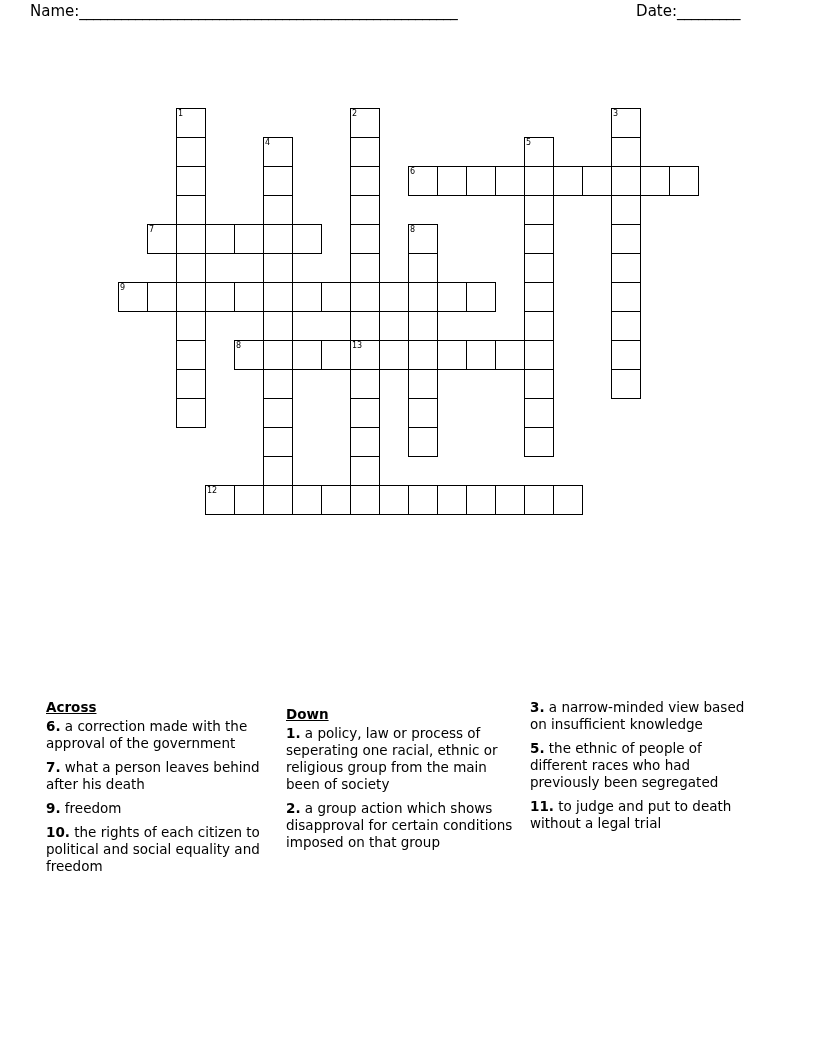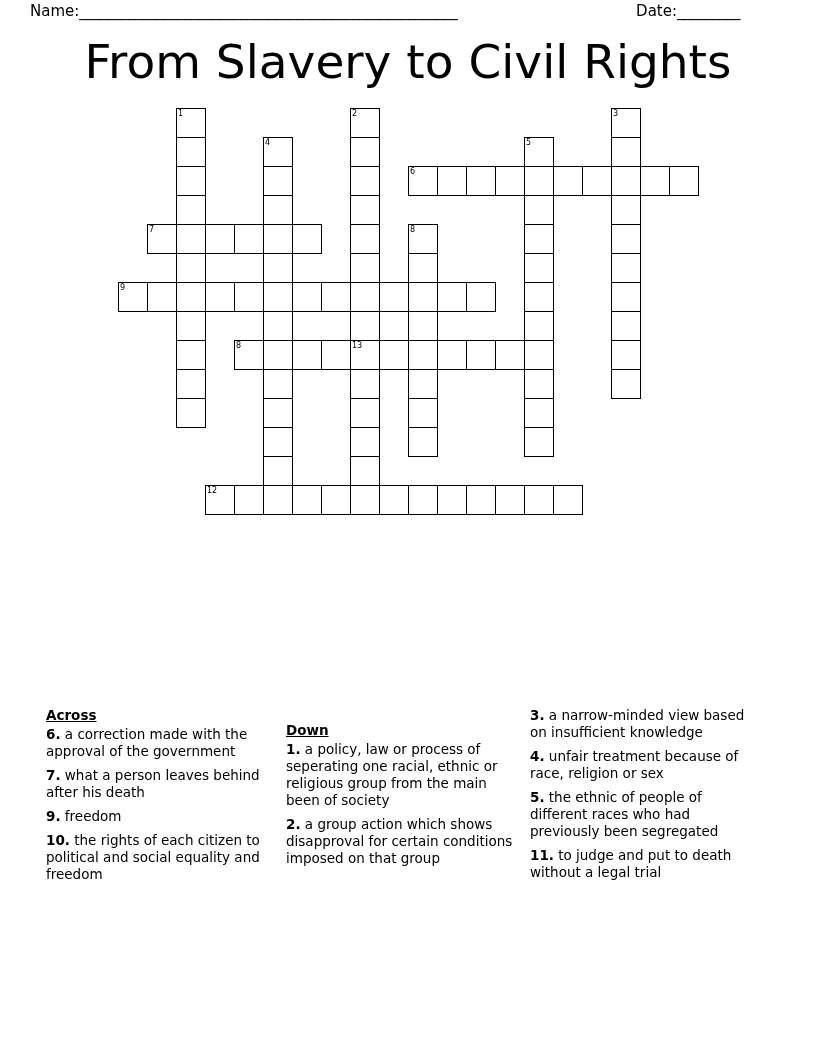--- a/index.html
+++ b/index.html
@@ -95,57 +95,56 @@
   
   #clues {
     position: absolute;
     left: 40px;
     top: 695px;
     width: 740px;
     height: 260px;
   }
   .clue-col {
     position: absolute;
-    top: 12px;
+    top: 4px;
     font-size: 13.5px;
     line-height: 17px;
   }
   .clue-col.c1 { left: 6px;   width: 232px; }
   .clue-col.c2 { left: 246px; width: 234px; }
   .clue-col.c3 { left: 490px; width: 230px; }
 
   .section-head {
     font-weight: bold;
     text-decoration: underline;
     margin: 0 0 2px 0;
     font-size: 13.5px;
   }
   .clue {
     margin: 0 0 7px 0;
   }
   .clue b { font-weight: bold; }
-  .spacer-head { margin-top: 15px; }
+  .spacer-head { margin-top: 7px; }
 </style>
 </head>
 <body>
 
 <div class="page">
 
   <div class="header-row">
     <div class="name-block">
       <span class="field-label">Name:</span>
       <span class="field-line">______________________________________________________</span>
     </div>
     <div class="date-block">
       <span class="field-label">Date:</span>
       <span class="field-line">_________</span>
     </div>
   </div>
 
-  <div class="title">From Slavery to Civil Rights</div>
 
   <div id="grid">
       <div class="cell" style="left: 176px; top: 8px; width: 30px; height: 30px;">
         <span class="num">1</span>
       </div>
       <div class="cell" style="left: 350px; top: 8px; width: 30px; height: 30px;">
         <span class="num">2</span>
       </div>
       <div class="cell" style="left: 611px; top: 8px; width: 30px; height: 30px;">
         <span class="num">3</span>
@@ -286,20 +285,19 @@
     <div class="clue-col c2">
       <div class="section-head spacer-head">Down</div>
       <div id="col2b">
           <p class="clue"><b>1.</b><span> a policy, law or process of seperating one racial, ethnic or religious group from the main been of society</span></p>
           <p class="clue"><b>2.</b><span> a group action which shows disapproval for certain conditions imposed on that group</span></p>
         </div>
     </div>
     <div class="clue-col c3">
       <div id="col3">
           <p class="clue"><b>3.</b><span> a narrow-minded view based on insufficient knowledge</span></p>
-          <p class="clue"><b>4.</b><span> unfair treatment because of race, religion or sex</span></p>
           <p class="clue"><b>5.</b><span> the ethnic of people of different races who had previously been segregated</span></p>
           <p class="clue"><b>11.</b><span> to judge and put to death without a legal trial</span></p>
         </div>
     </div>
   </div>
 
 </div>
 
 </body></html>

